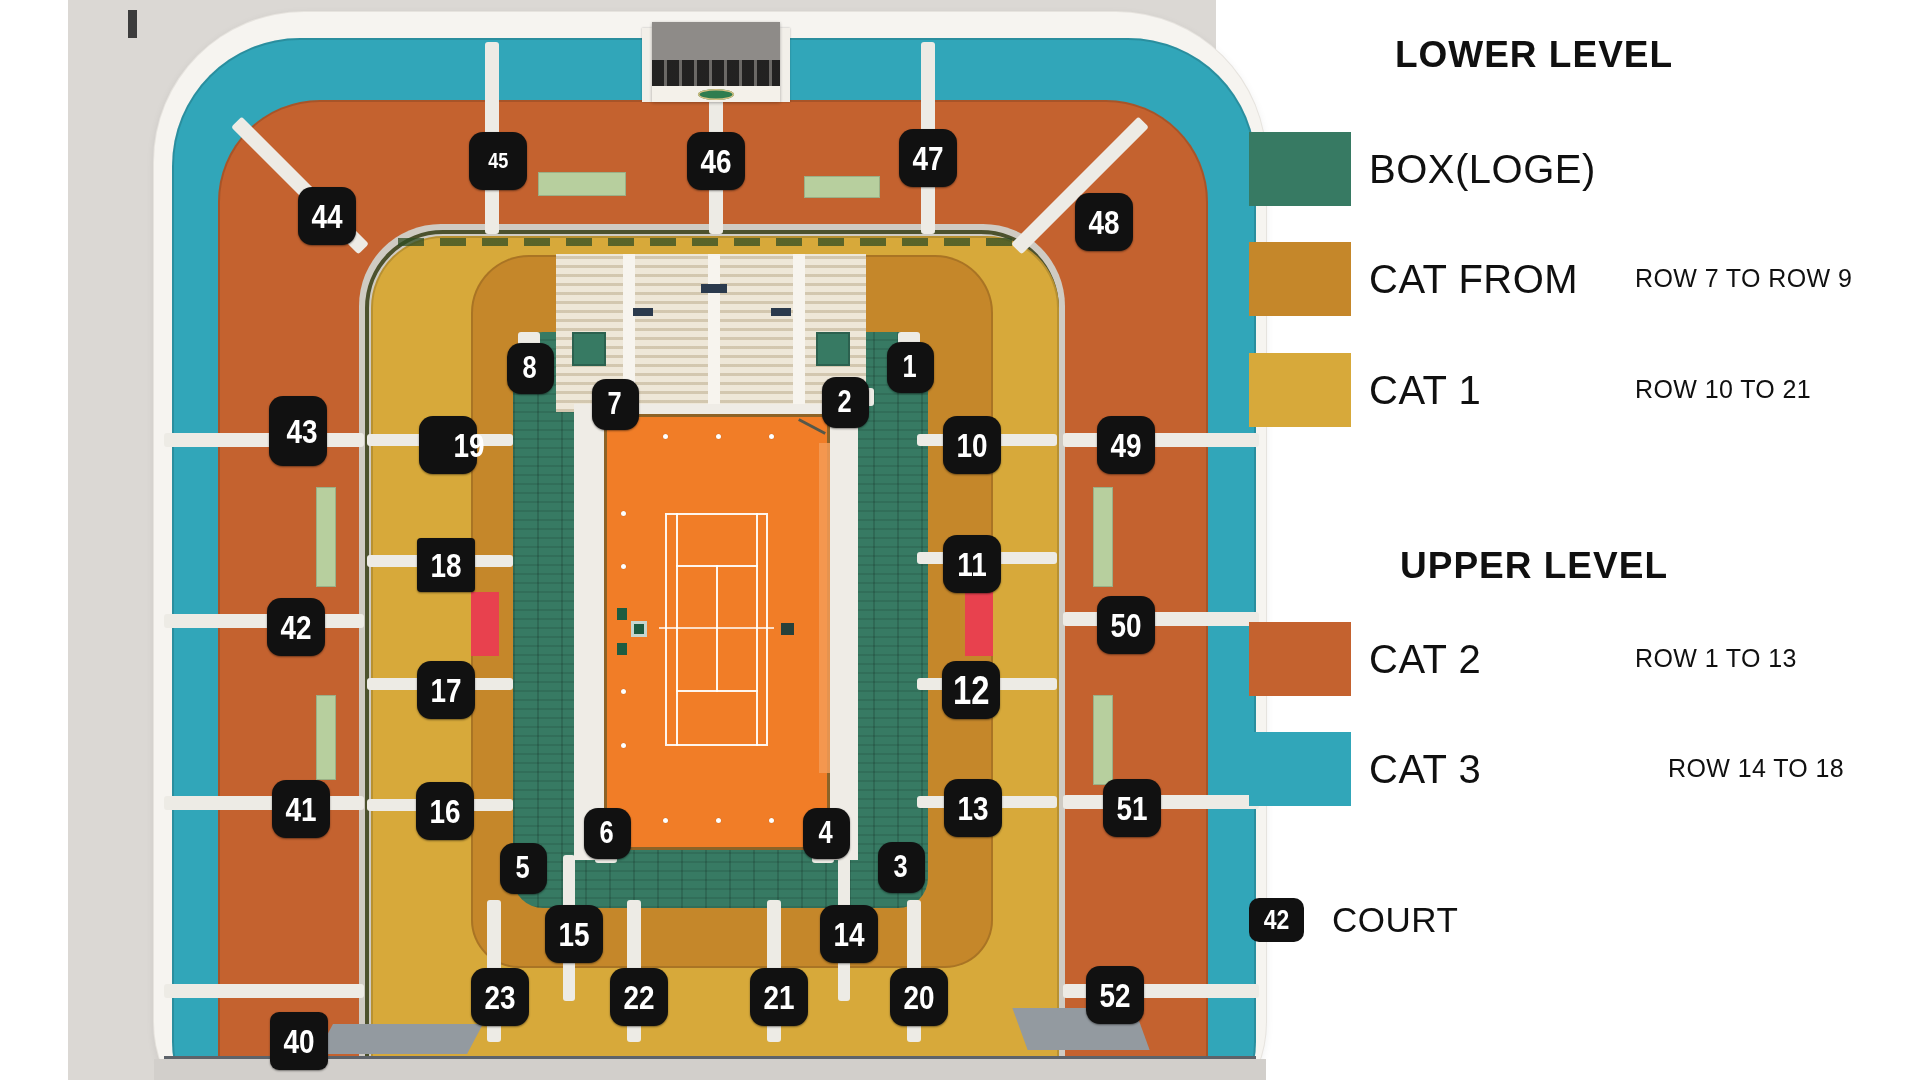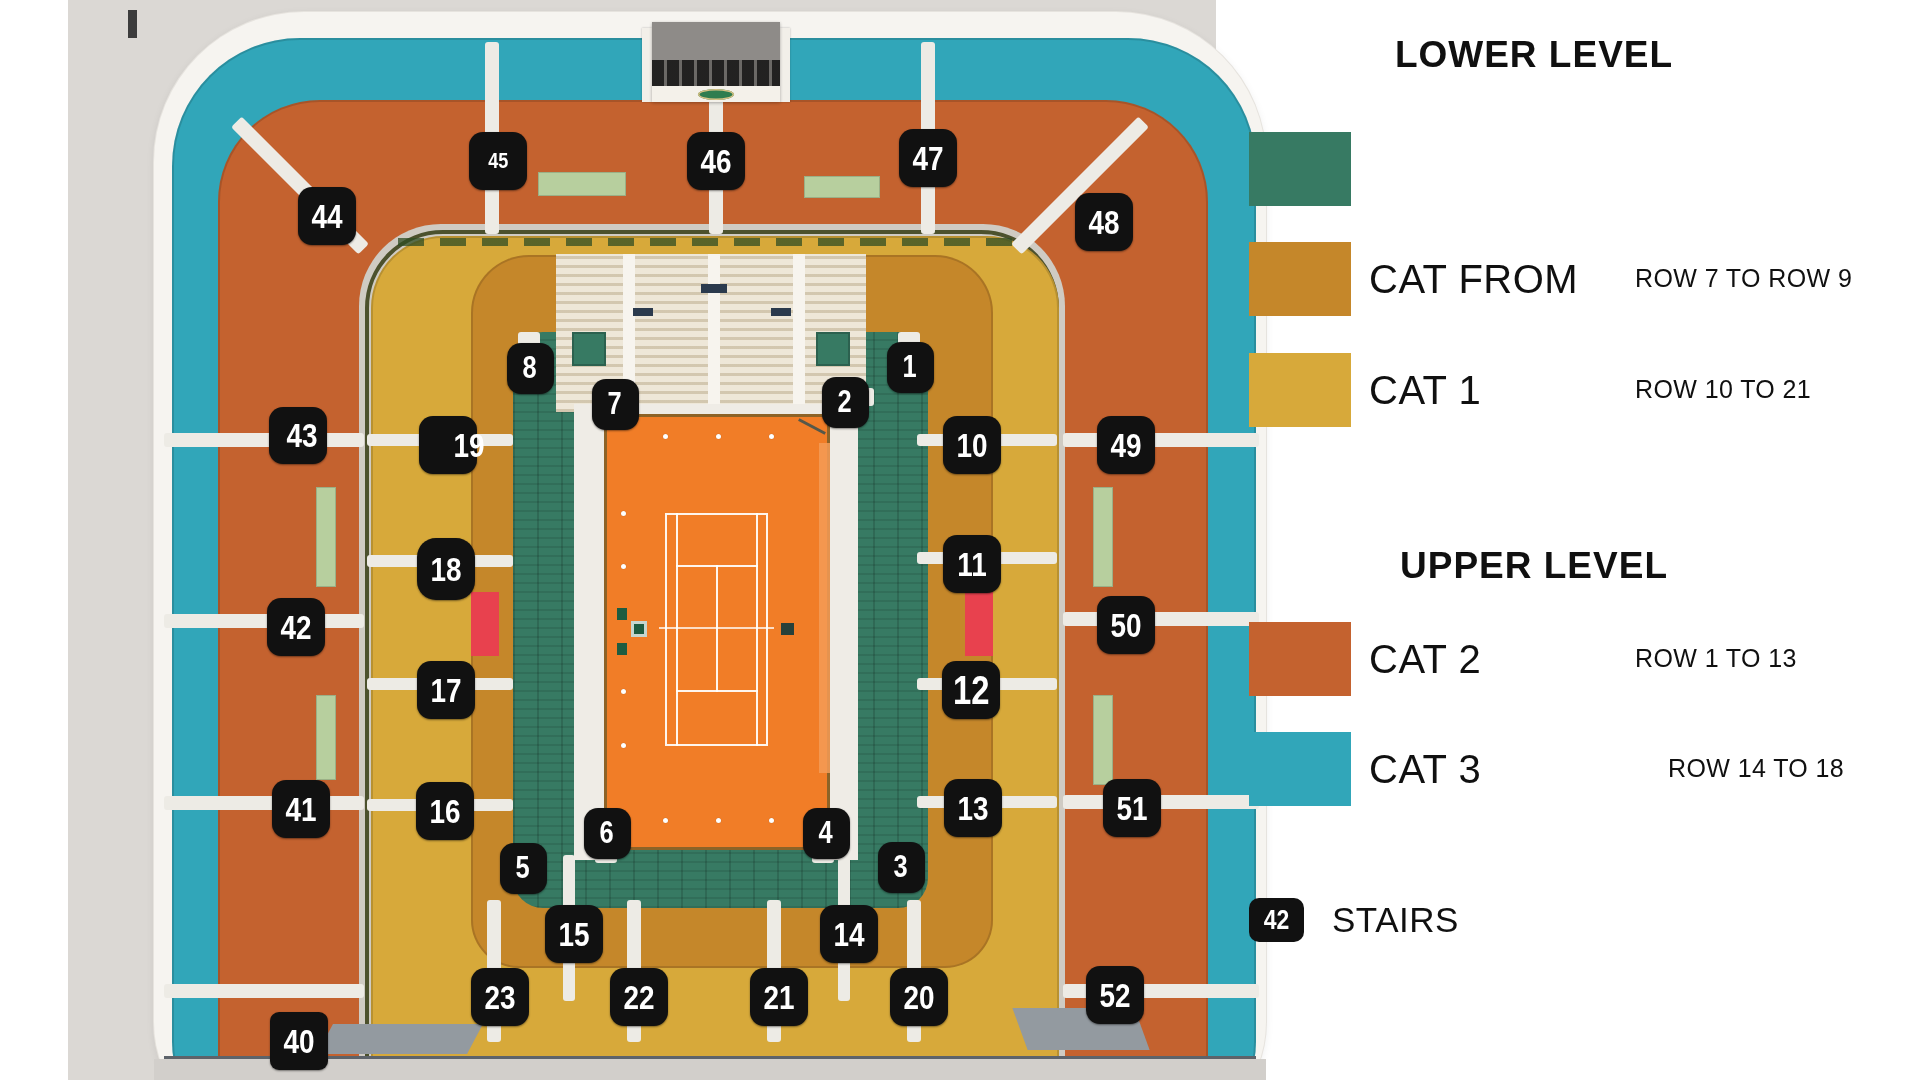--- a/index.html
+++ b/index.html
@@ -229,33 +229,33 @@
         </div>
         <div class="badge" style="width: 47px; height: 51px; left: 523.5px; top: 378.5px; border-radius: 14px; font-size: 31px;">
           <span>7</span>
         </div>
         <div class="badge" style="width: 47px; height: 51px; left: 753.5px; top: 376.5px; border-radius: 14px; font-size: 31px;">
           <span>2</span>
         </div>
         <div class="badge" style="width: 47px; height: 51px; left: 818.5px; top: 341.5px; border-radius: 14px; font-size: 31px;">
           <span>1</span>
         </div>
-        <div class="badge" style="width: 58px; height: 57px; left: 201px; top: 407px; border-radius: 14px; font-size: 34px; padding-left: 8px;">
+        <div class="badge" style="width: 58px; height: 70px; left: 201px; top: 396px; border-radius: 14px; font-size: 34px; padding-left: 8px;">
           <span>43</span>
         </div>
         <div class="badge" style="width: 58px; height: 58px; left: 351px; top: 416px; border-radius: 14px; font-size: 34px; padding-left: 41px;">
           <span>19</span>
         </div>
         <div class="badge" style="width: 58px; height: 58px; left: 875px; top: 416px; border-radius: 14px; font-size: 34px;">
           <span>10</span>
         </div>
         <div class="badge" style="width: 58px; height: 58px; left: 1029px; top: 416px; border-radius: 14px; font-size: 34px;">
           <span>49</span>
         </div>
-        <div class="badge" style="width: 58px; height: 62px; left: 349px; top: 538px; border-radius: 19px; font-size: 34px;">
+        <div class="badge" style="width: 58px; height: 54px; left: 349px; top: 538px; border-radius: 4px; font-size: 34px;">
           <span>18</span>
         </div>
         <div class="badge" style="width: 58px; height: 58px; left: 875px; top: 535px; border-radius: 14px; font-size: 34px;">
           <span>11</span>
         </div>
         <div class="badge" style="width: 58px; height: 58px; left: 199px; top: 598px; border-radius: 14px; font-size: 34px;">
           <span>42</span>
         </div>
         <div class="badge" style="width: 58px; height: 58px; left: 1029px; top: 596px; border-radius: 14px; font-size: 34px;">
           <span>50</span>
@@ -315,20 +315,21 @@
           <span>52</span>
         </div>
       </div>
   </div>
 
   <div>
     <div class="lg-h" style="top:34px;">LOWER LEVEL</div>
 
     <div class="lg-row" style="top:132px;">
       <div class="sw" style="background: rgb(55, 122, 99);"></div>
+      <div class="lg-label">BOX(LOGE)</div>
     </div>
 
     <div class="lg-row" style="top:242px;">
       <div class="sw" style="background: rgb(197, 135, 42);"></div>
       <div class="lg-label">CAT FROM</div>
       <div class="lg-desc" style="top:21px;">ROW 7 TO ROW 9</div>
     </div>
 
     <div class="lg-row" style="top:353px;">
       <div class="sw" style="background: rgb(215, 169, 58);"></div>
@@ -347,16 +348,16 @@
     <div class="lg-row" style="top:732px;">
       <div class="sw" style="background: rgb(49, 166, 185);"></div>
       <div class="lg-label">CAT 3</div>
       <div class="lg-desc" style="top:21px;margin-left:33px;">ROW 14 TO 18</div>
     </div>
 
     <div class="stairs-row">
       <div class="stairs-badge">
           <span>42</span>
         </div>
-      <div class="stairs-label">STAIRS</div>
+      <div class="stairs-label">COURT</div>
     </div>
   </div>
 </div>
 
 </body></html>

